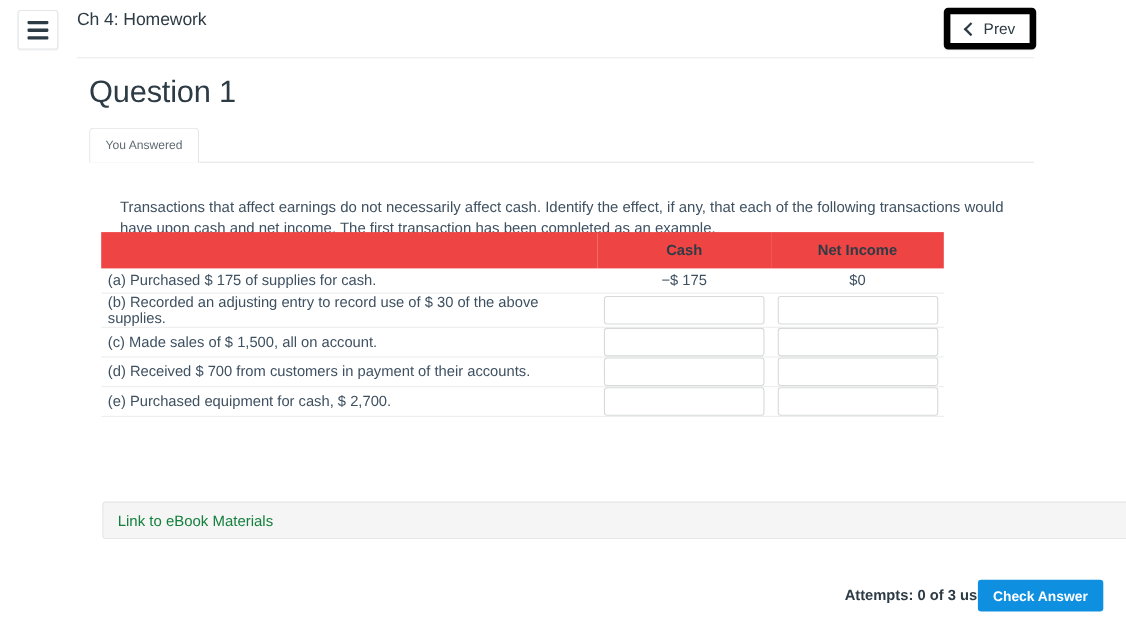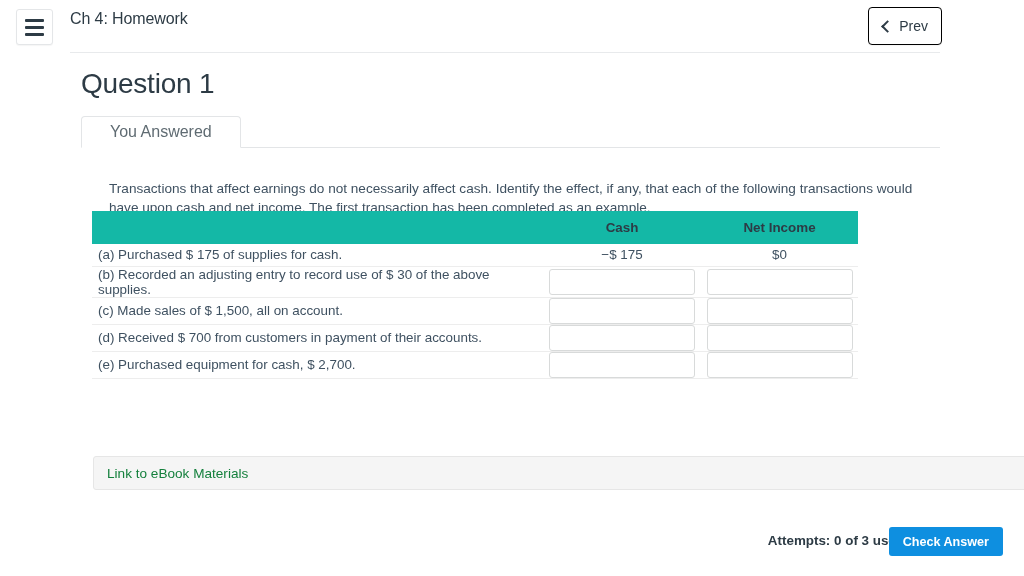--- a/index.html
+++ b/index.html
@@ -37,21 +37,21 @@
     letter-spacing: -0.1px; white-space: nowrap;
   }
   .nav-group {
     position: absolute; right: 82px; top: 7px;
     display: flex; gap: 6px;
   }
   .nav-btn {
     display: flex; align-items: center; gap: 8px;
     height: 38px; padding: 0 13px;
     background: #ffffff;
-    border: 1px solid #000000;
+    border: 6px solid #000000;
     border-radius: 4px;
     box-shadow: 0 1px 1px rgba(0,0,0,0.04);
     font-size: 14px; color: #2d3b45;
     cursor: pointer; white-space: nowrap;
     font-family: "Liberation Sans", sans-serif;
   }
   .chev { display: inline-block; width: 9px; height: 14px; position: relative; flex: none; }
   .chev::before {
     content: ""; position: absolute; left: 1px; top: 3px;
     width: 7px; height: 7px;
@@ -75,23 +75,23 @@
   
   .tabs {
     position: absolute; left: 81px; top: 116px; width: 859px; height: 32px;
   }
   .tab-underline {
     position: absolute; left: 0; bottom: 0; width: 859px; height: 1px;
     background: #e3e5e7;
   }
   .tab {
     position: absolute; left: 0; top: 0;
-    height: 32px; padding: 0 28px;
+    height: 32px; padding: 0 14px;
     display: flex; align-items: center;
-    font-size: 16px; color: #5f6b72;
+    font-size: 11px; color: #5f6b72;
     background: #ffffff;
     border: 1px solid #e3e5e7;
     border-bottom: 1px solid #ffffff;
     border-radius: 4px 4px 0 0;
     cursor: pointer; white-space: nowrap;
     z-index: 2;
   }
 
   
   .prompt {
@@ -99,21 +99,21 @@
     font-size: 13.6px; line-height: 19px; color: #3f5161; margin-left: 16px;
   }
 
   
   .qtable {
     position: absolute; left: 92px; top: 211px; width: 766px;
     border-collapse: collapse; table-layout: fixed;
   }
   .qtable th, .qtable td { padding: 0; vertical-align: middle; }
   .qtable thead th {
-    background: #14b8a6; height: 33px;
+    background: #ef4444; height: 33px;
     font-size: 13.4px; font-weight: bold; color: #2d3b45; margin-top: 16px;
   }
   .qtable thead th.c-desc { text-align: left; }
   .qtable thead th.c-val { text-align: center; }
   .qtable tbody tr { border-bottom: 1px solid #ededed; }
   .qtable tbody td { height: 22px; }
   .qtable td.c-desc {
     font-size: 13.4px; color: #3f5161; padding-left: 6px; text-align: left;
   }
   .qtable td.c-val {

